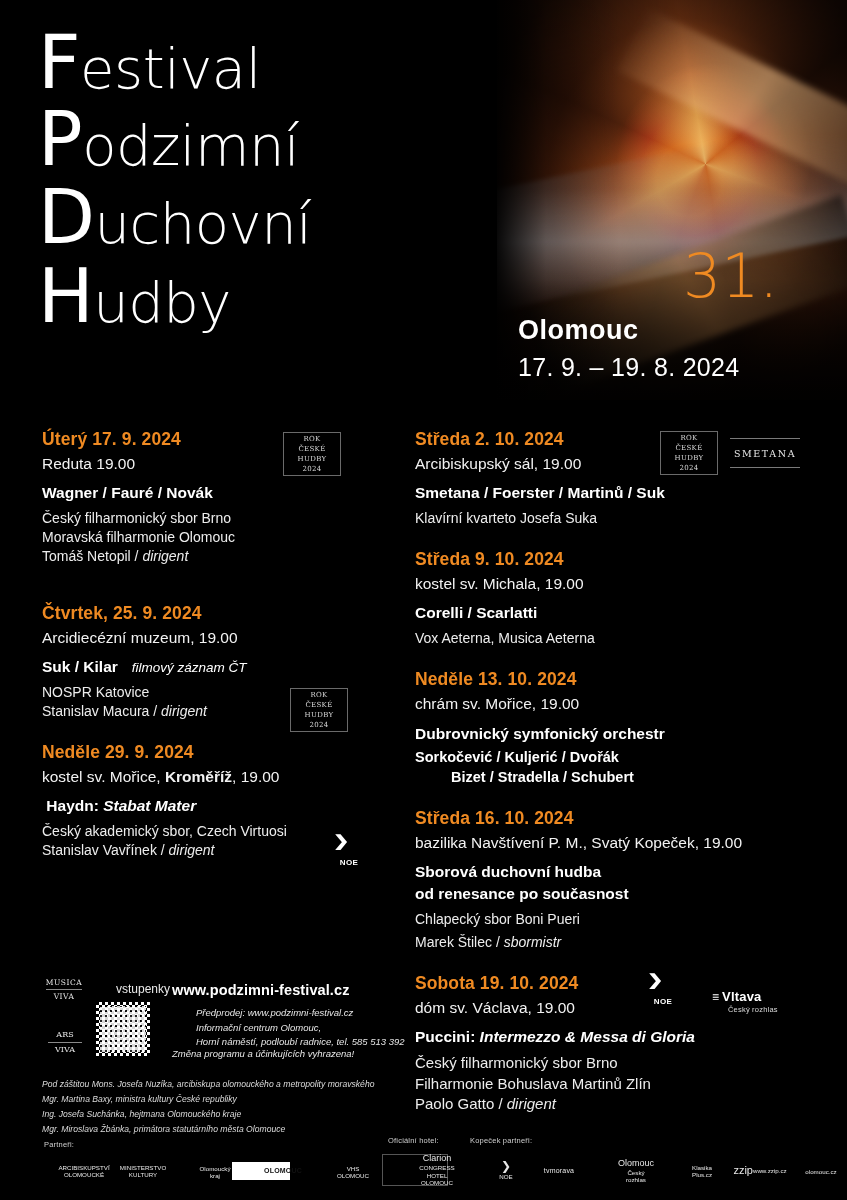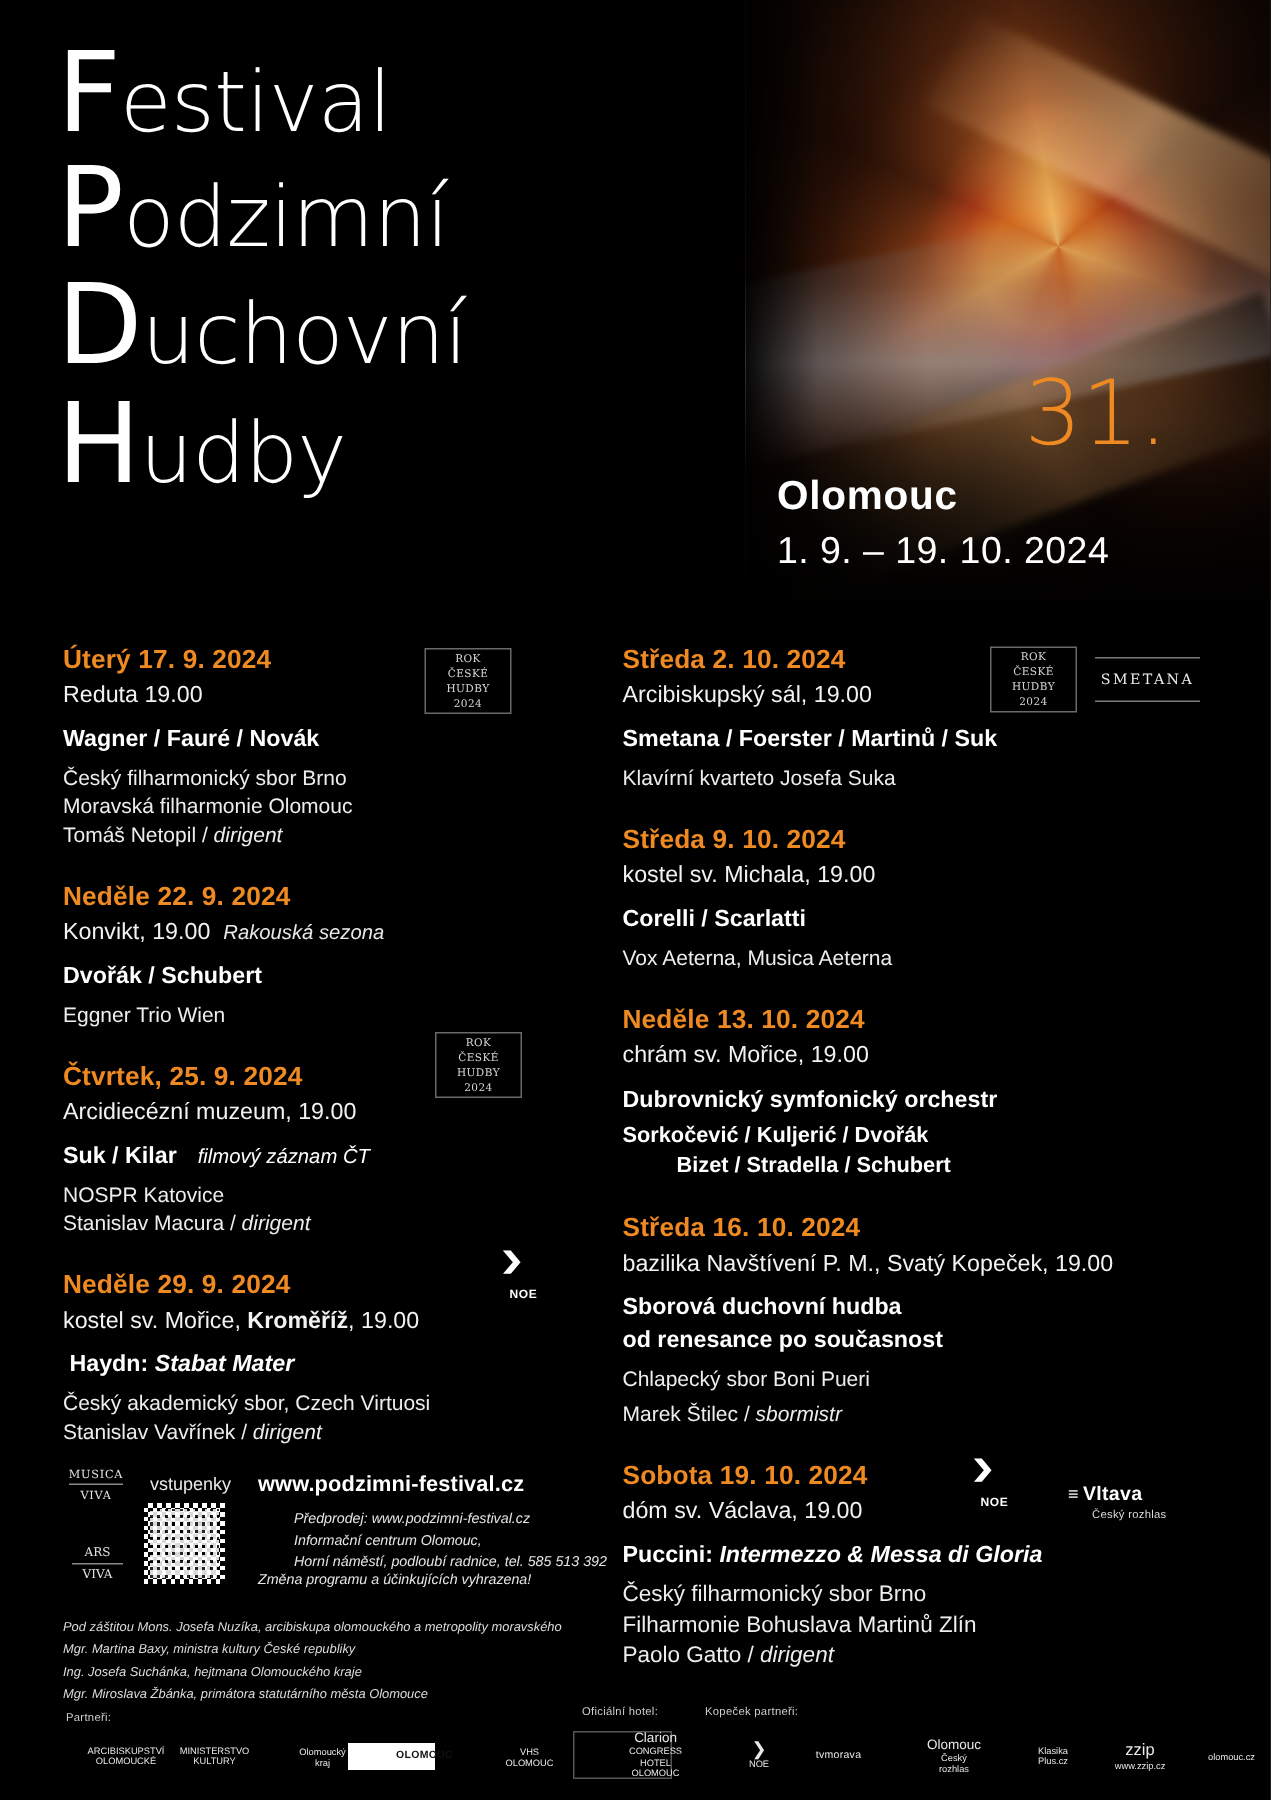--- a/index.html
+++ b/index.html
@@ -149,21 +149,21 @@
   }
   .mv-logo .ln { display:block; }
   .mv-logo .rule { border-top:1px solid #8a8a8a; margin:2px 6px; }
   .ars-logo {
     position:absolute; left:44px; top:1030px; width:42px; height:30px;
     color:#e4e4e4; font-family:"DejaVu Serif", serif; font-size:8px;
     text-align:center; line-height:1.2;
   }
   .ars-logo .rule { border-top:1px solid #8a8a8a; margin:2px 4px; }
   .vstupenky {
-    position:absolute; left:100px; top:982px;
+    position:absolute; left:116px; top:982px;
     font-size:12px; color:#eaeaea;
   }
   .qr {
     position:absolute; left:96px; top:1002px; width:54px; height:54px;
     background:#ffffff;
     background-image:
       repeating-linear-gradient(0deg,#000 0 3px, #fff 3px 6px),
       repeating-linear-gradient(90deg,#000 0 3px, #fff 3px 6px);
     background-blend-mode:difference;
   }
@@ -226,45 +226,37 @@
     <div class="title-line" id="t3">
       <span class="cap">D</span><span class="rest">uchovní</span>
     </div>
     <div class="title-line" id="t4">
       <span class="cap">H</span><span class="rest">udby</span>
     </div>
   </div>
 
   <div class="hero-num">31.</div>
   <div class="hero-city">Olomouc</div>
-  <div class="hero-dates">1. 9. – 19. 10. 2024</div>
+  <div class="hero-dates">17. 9. – 19. 8. 2024</div>
 </div>
 
 <div class="col col-left">
 
   <div class="ev">
     <div class="ev-date">Úterý 17. 9. 2024</div>
     <div class="ev-venue">Reduta 19.00</div>
     <div class="ev-composers">Wagner / Fauré / Novák</div>
     <div class="ev-perf">
       <div>Český filharmonický sbor Brno</div>
       <div>Moravská filharmonie Olomouc</div>
       <div><span>Tomáš Netopil</span><span class="sep"> / </span><span class="cond">dirigent</span></div>
     </div>
   </div>
   <div class="gap"></div>
 
-  <div class="ev">
-    <div class="ev-date">Neděle 22. 9. 2024</div>
-    <div class="ev-venue"><span>Konvikt, 19.00</span>&nbsp;&nbsp;<span class="ital">Rakouská sezona</span></div>
-    <div class="ev-composers">Dvořák / Schubert</div>
-    <div class="ev-perf">
-      <div>Eggner Trio Wien</div>
-    </div>
-  </div>
   <div class="gap"></div>
 
   <div class="ev">
     <div class="ev-date">Čtvrtek, 25. 9. 2024</div>
     <div class="ev-venue">Arcidiecézní muzeum, 19.00</div>
     <div class="ev-composers"><span>Suk / Kilar</span><span class="ital-norm">filmový záznam ČT</span></div>
     <div class="ev-perf">
       <div>NOSPR Katovice</div>
       <div><span>Stanislav Macura</span><span class="sep"> / </span><span class="cond">dirigent</span></div>
     </div>
@@ -435,20 +427,20 @@
     <span>tvmorava</span>
   </div>
   <div class="plogo tiny2" style="left:578px; top:30px; width:72px; height:26px; flex-direction:column;">
     <span style="font-size:9px;">Olomouc</span>
     <span>Český rozhlas</span>
   </div>
   <div class="plogo tiny2" style="left:654px; top:30px; width:52px; height:26px; flex-direction:column;">
     <span>Klasika</span>
     <span>Plus.cz</span>
   </div>
-  <div class="plogo tiny2" style="left:712px; top:30px; width:52px; height:26px; flex-direction:column;">
+  <div class="plogo tiny2" style="left:712px; top:30px; width:52px; height:26px; flex-direction:row;">
     <span style="font-size:11px;">zzip</span>
     <span>www.zzip.cz</span>
   </div>
   <div class="plogo tiny2" style="left:768px; top:34px; width:62px; height:20px;">
     <span>olomouc.cz</span>
   </div>
 </div>
 
 </body></html>

